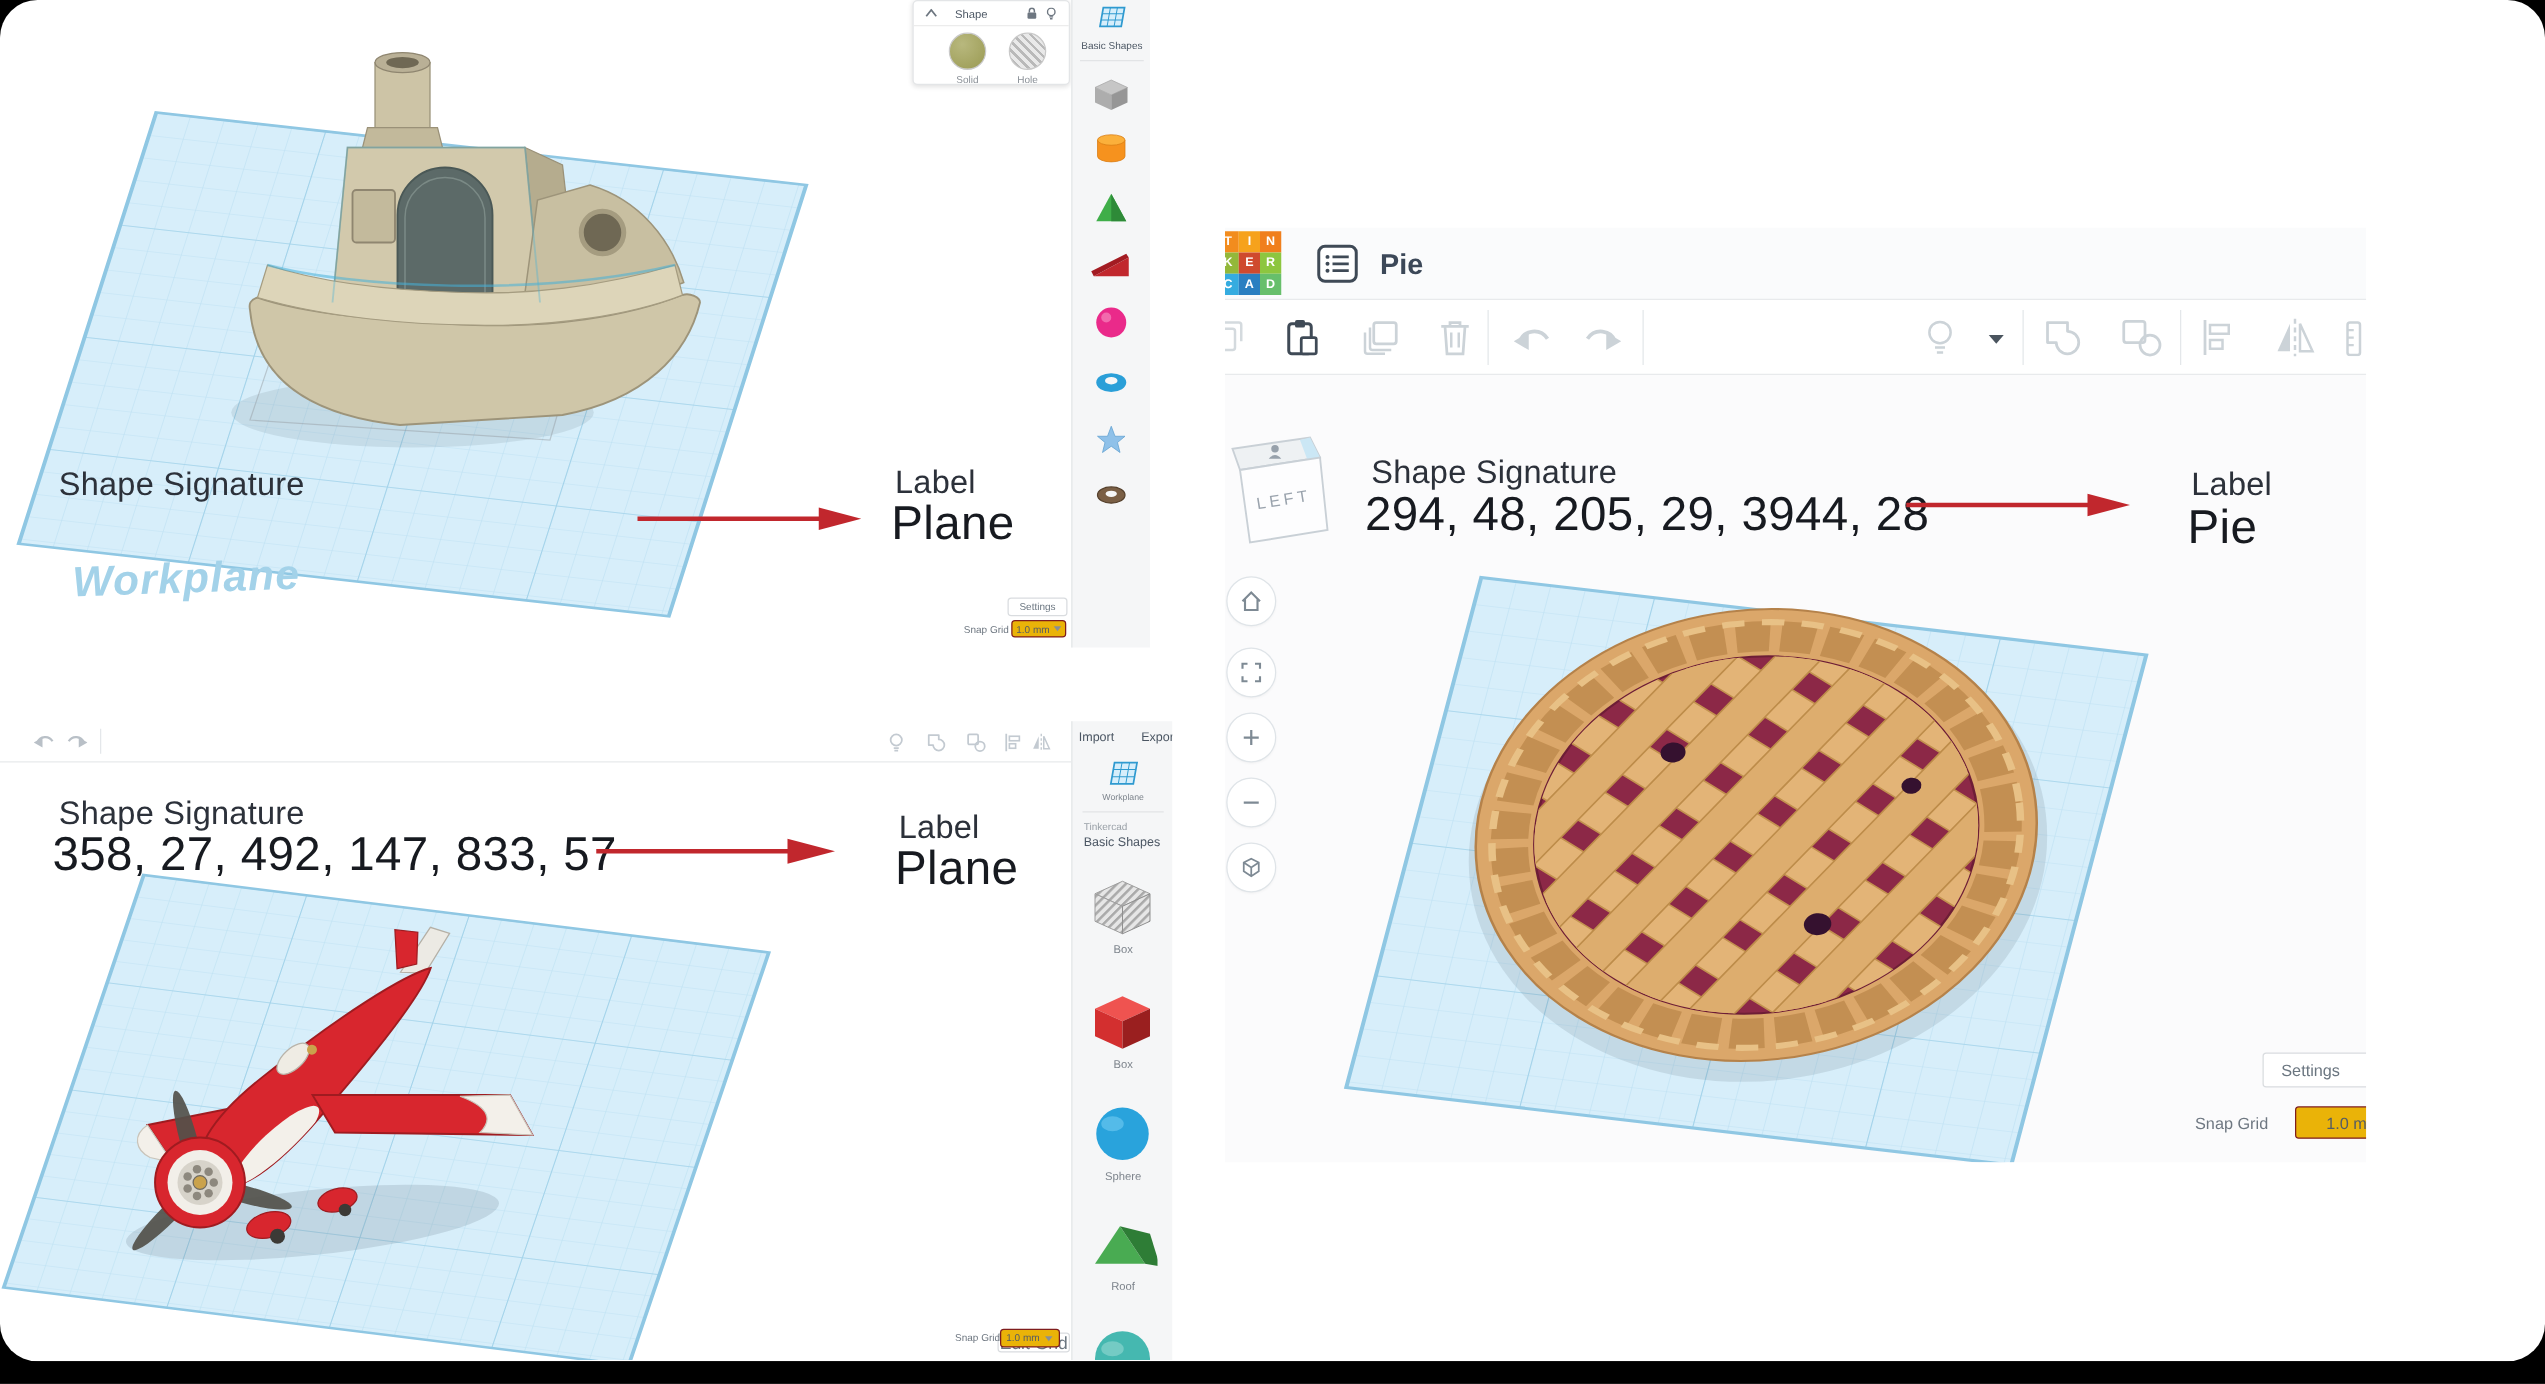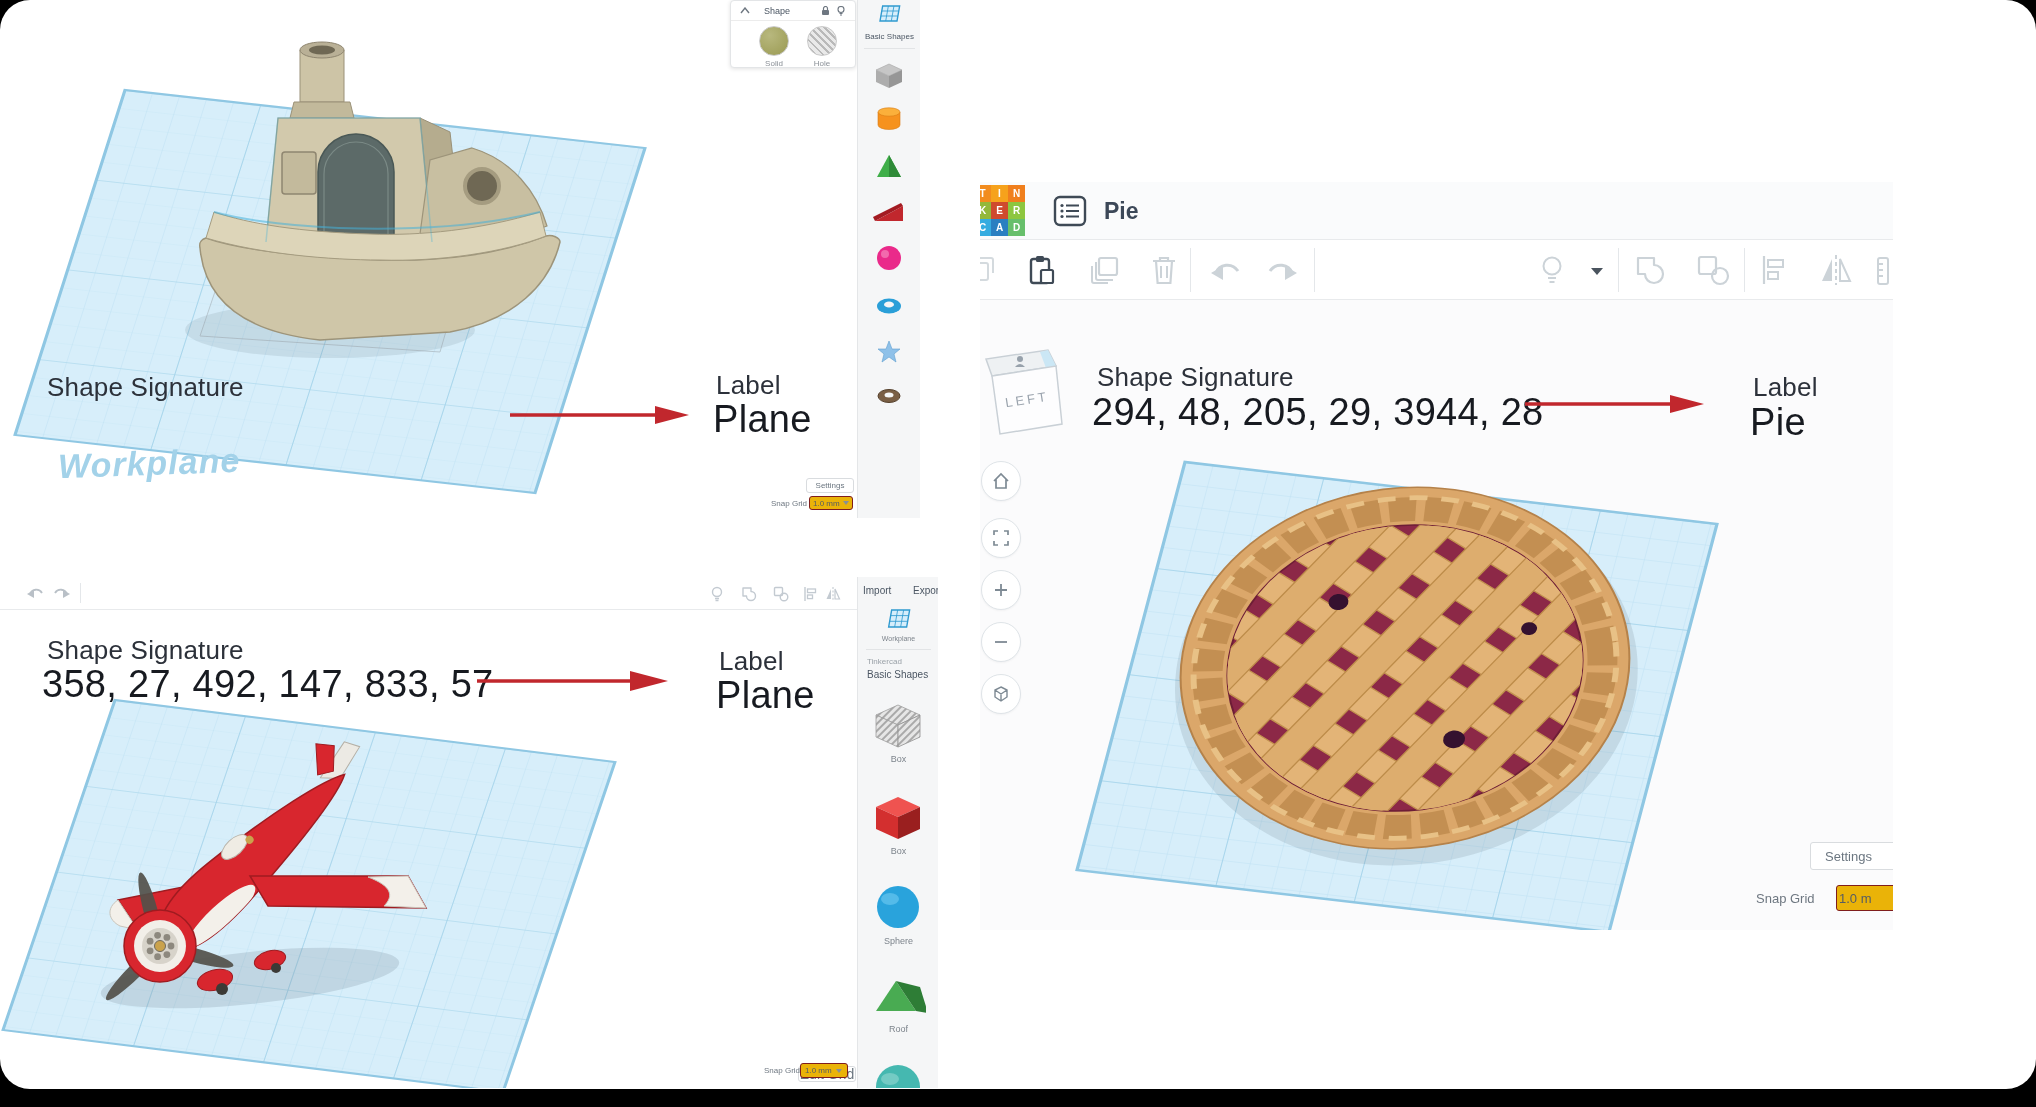--- a/index.html
+++ b/index.html
@@ -595,21 +595,21 @@
         <line x1="5" y1="13" x2="152" y2="13" stroke="#c1272d" stroke-width="3.5"></line>
         <polygon points="150,4 184,13 150,22" fill="#c1272d"></polygon>
       </svg>
       <div class="abs sig-h" style="left:773px;top:74px">Label</div>
       <div class="abs sig-v" style="left:770px;top:103px">Pie</div>
 
       <button class="abs btn" style="left:830px;top:542px;width:92px;height:28px;font-size:13px;justify-content:flex-start;padding-left:14px">
         <span>Settings</span>
       </button>
       <div class="abs ui-sm" style="left:776px;top:591px;font-size:13px">Snap Grid</div>
-      <div class="abs valbox" style="left:856px;top:585px;width:64px;height:26px;font-size:13px;padding:0 2px">
+      <div class="abs valbox" style="left:856px;top:585px;width:64px;height:26px;font-size:13px;padding:0 24px">
         <span>1.0 m</span>
       </div>
     </div>
   </section>
 
 </div>
 
 <div class="abs" style="left:0;top:1089px;width:2036px;height:18px;background:#000"></div>
 
 </body></html>

